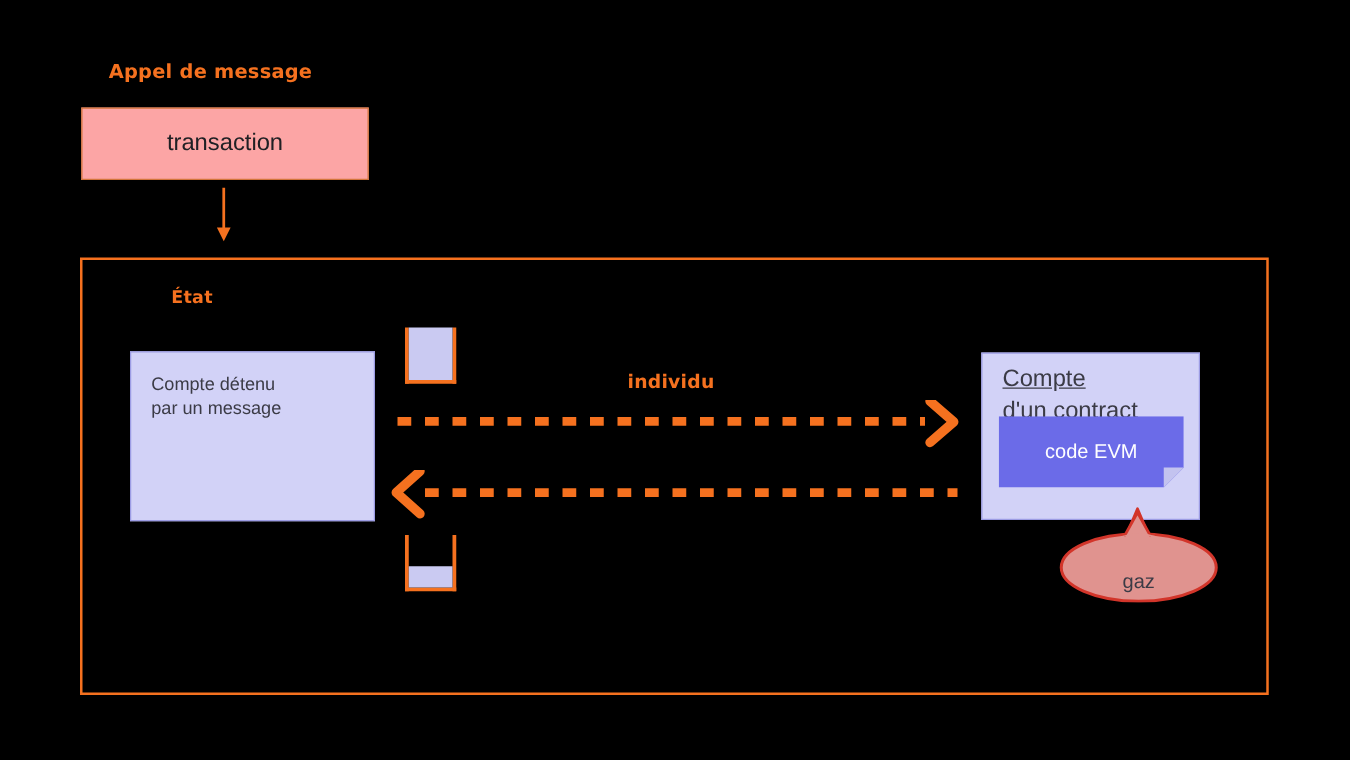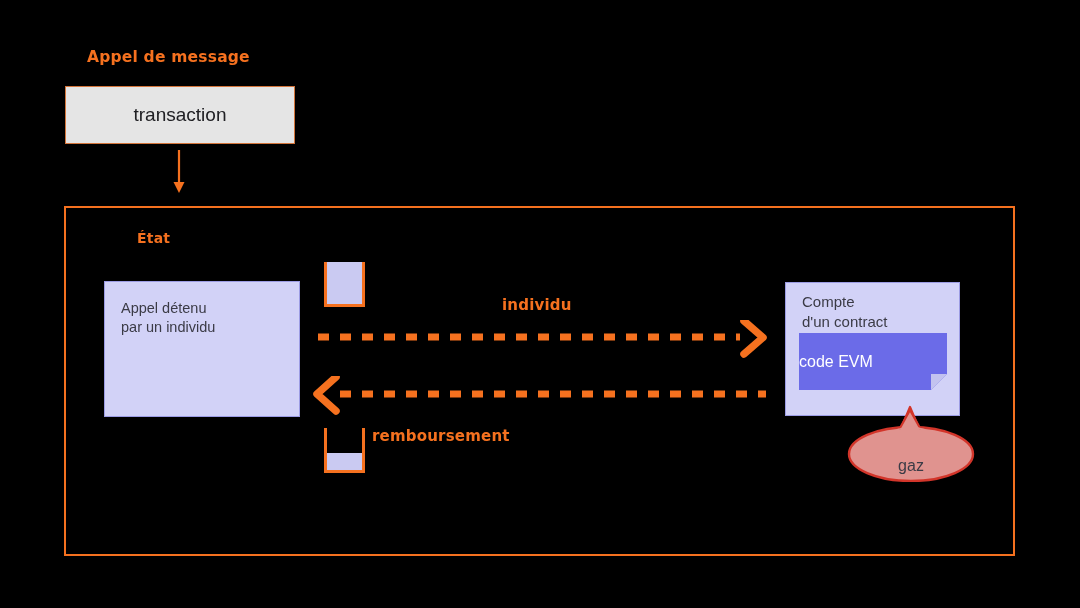--- a/index.html
+++ b/index.html
@@ -40,21 +40,21 @@
     font-size: 15.5px;
   }
 
   
   #transaction-box {
     position: absolute;
     left: 65px;
     top: 86px;
     width: 230px;
     height: 58px;
-    background: #e5e5e5;
+    background: #fca5a5;
     border: 1px solid #d3743a;
     box-sizing: border-box;
     display: flex;
     align-items: center;
     justify-content: center;
   }
   #transaction-box .box-text {
     font-size: 19px;
     color: #202024;
   }
@@ -155,36 +155,37 @@
     width: 175px;
     height: 134px;
     background: #d2d2f7;
     border: 1px solid #9c9ce4;
     box-sizing: border-box;
   }
   #contract-account .box-text {
     position: absolute;
     left: 16px;
     top: 9px;
-    font-size: 15px;
+    font-size: 19px;
+    text-decoration: underline;
   }
   #evm-code {
     position: absolute;
     left: 799px;
     top: 333px;
     width: 148px;
     height: 57px;
   }
   #evm-code .evm-label {
     position: absolute;
     left: 0;
     right: 0;
     top: 50%;
     transform: translateY(-50%);
-    text-align: left;
+    text-align: center;
     color: #ffffff;
     font-family: "Liberation Sans", "DejaVu Sans", sans-serif;
     font-size: 16px;
     pointer-events: none;
   }
 
   
   #gaz-callout {
     position: absolute;
     left: 842px;
@@ -218,32 +219,31 @@
   <svg id="down-arrow" class="arrow-svg" viewBox="0 0 26 44">
     <line x1="13" y1="0" x2="13" y2="34" stroke="#f5711f" stroke-width="2.2"></line>
     <polygon points="13,43 7.5,32 18.5,32" fill="#f5711f"></polygon>
   </svg>
 
   <div id="state-container"></div>
 
   <div class="label-orange" id="etat-label">État</div>
 
   <div id="individual-account">
-    <span class="box-text"><span>Appel détenu</span>
-<span>par un individu</span></span>
+    <span class="box-text"><span>Compte détenu</span>
+<span>par un message</span></span>
   </div>
 
   <div class="beaker" id="beaker-quantite">
     <div class="fill"></div>
   </div>
 
   <div class="beaker" id="beaker-rembours">
     <div class="fill"></div>
   </div>
-  <div class="label-orange beaker-label" id="label-rembours">remboursement</div>
 
   <div class="label-orange" id="label-message">individu</div>
 
   <svg id="arrow-forward" class="arrow-svg" viewBox="0 0 452 40">
     <line x1="2" y1="17" x2="424" y2="17" stroke="#f5711f" stroke-width="7" stroke-dasharray="11 11" stroke-linecap="butt"></line>
     <polyline points="428,1 447,17.5 428,34" fill="none" stroke="#f5711f" stroke-width="7.5" stroke-linecap="round" stroke-linejoin="round"></polyline>
   </svg>
 
   <svg id="arrow-back" class="arrow-svg" viewBox="0 0 458 40">
     <polyline points="26,1 7,18 26,35" fill="none" stroke="#f5711f" stroke-width="7.5" stroke-linecap="round" stroke-linejoin="round"></polyline>

